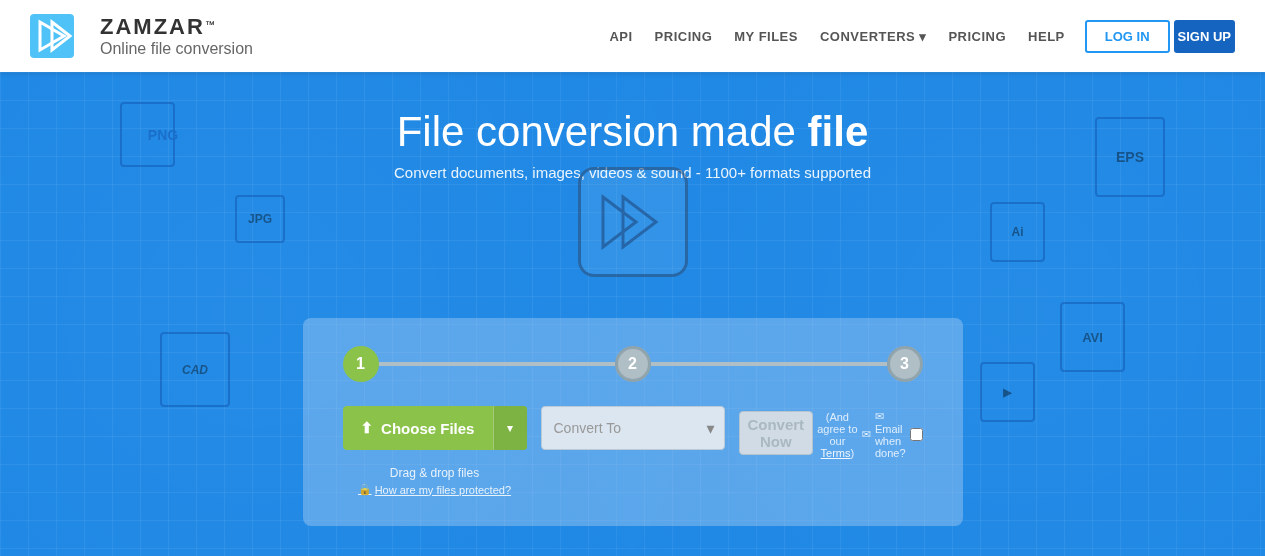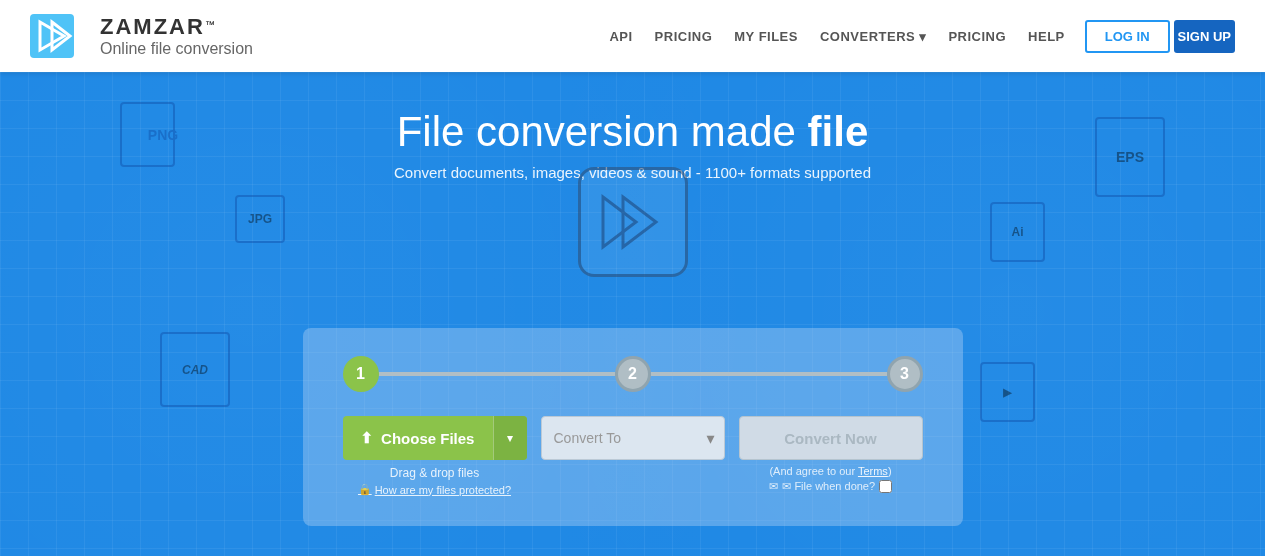--- a/index.html
+++ b/index.html
@@ -233,21 +233,21 @@
       align-items: center;
       justify-content: center;
       background: #7CB342;
       border-left: 1px solid rgba(255,255,255,0.3);
       color: white;
       font-size: 12px;
     }
     .drag-drop-text {
       font-size: 12px;
       color: rgba(255,255,255,0.85);
-      margin-top: 6px;
+      margin-top: 16px;
     }
     .protect-link {
       font-size: 11px;
       color: rgba(255,255,255,0.85);
       margin-top: 3px;
       text-decoration: underline;
       cursor: pointer;
       display: flex;
       align-items: center;
       gap: 3px;
@@ -280,21 +280,21 @@
       top: 50%;
       transform: translateY(-50%);
       color: #888;
       pointer-events: none;
     }
 
     
     .convert-now-wrap {
       flex: 1;
       display: flex;
-      flex-direction: column;
+      flex-direction: row;
       align-items: center;
     }
     .btn-convert-now {
       width: 100%;
       height: 44px;
       background: #d0dbe6;
       border: 1px solid #b5c4cf;
       border-radius: 4px;
       font-size: 15px;
       font-weight: bold;
@@ -356,20 +356,21 @@
   <button class="btn-signup">SIGN UP</button>
 </nav>
 
 <section class="hero">
 
   <div class="doodle-box d1" style="font-size:14px;font-weight:bold;padding-left:31px;">PNG</div>
   <div class="doodle-box d2" style="font-size:12px;font-weight:bold;">JPG</div>
   <div class="doodle-box d4" style="font-size:12px;font-weight:bold;font-style:italic;">CAD</div>
   <div class="doodle-box d5" style="font-size:14px;font-weight:bold;">EPS</div>
   <div class="doodle-box d6" style="font-size:12px;font-weight:bold;">Ai</div>
+  <div class="doodle-box d7" style="font-size:13px;font-weight:bold;">AVI</div>
   <div class="doodle-box d8" style="font-size:11px;font-weight:bold;">▶</div>
 
   <h1 class="hero-title">
     <span>File conversion made </span><strong>file</strong>
   </h1>
   <p class="hero-subtitle">Convert documents, images, videos &amp; sound - 1100+ formats supported</p>
 
   <div class="center-icon">
     <svg viewBox="0 0 70 70" fill="none">
       <polygon points="5,10 38,35 5,60" stroke="#1a3a6a" stroke-width="3" fill="none"></polygon>
@@ -412,20 +413,20 @@
         </div>
       </div>
 
       <div class="convert-now-wrap">
         <button class="btn-convert-now">Convert Now</button>
         <span class="agree-text">
           (And agree to our <a href="#">Terms</a>)
         </span>
         <span class="email-row">
           <span>✉</span>
-          <span>✉ File when done?</span>
+          <span>✉ Email when done?</span>
           <input type="checkbox" style="">
         </span>
       </div>
 
     </div>
   </div>
 </section>
 
 </body></html>

